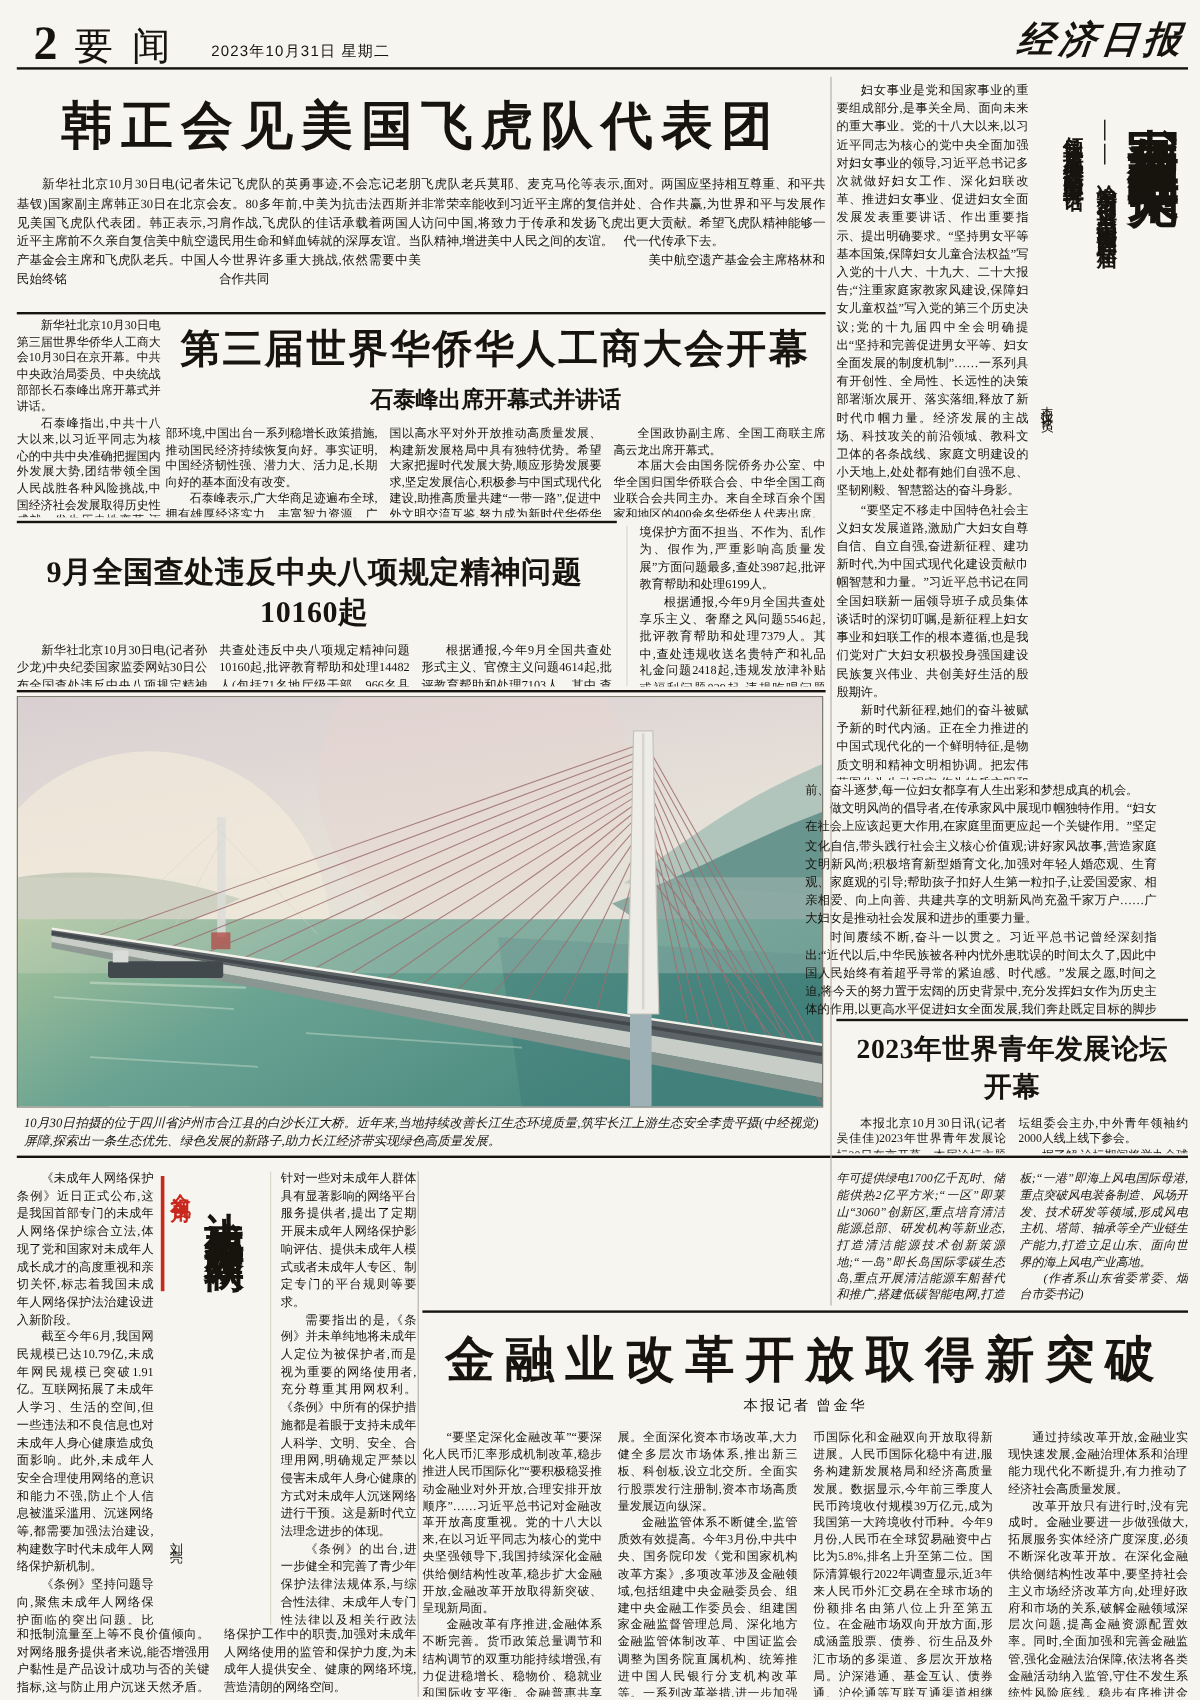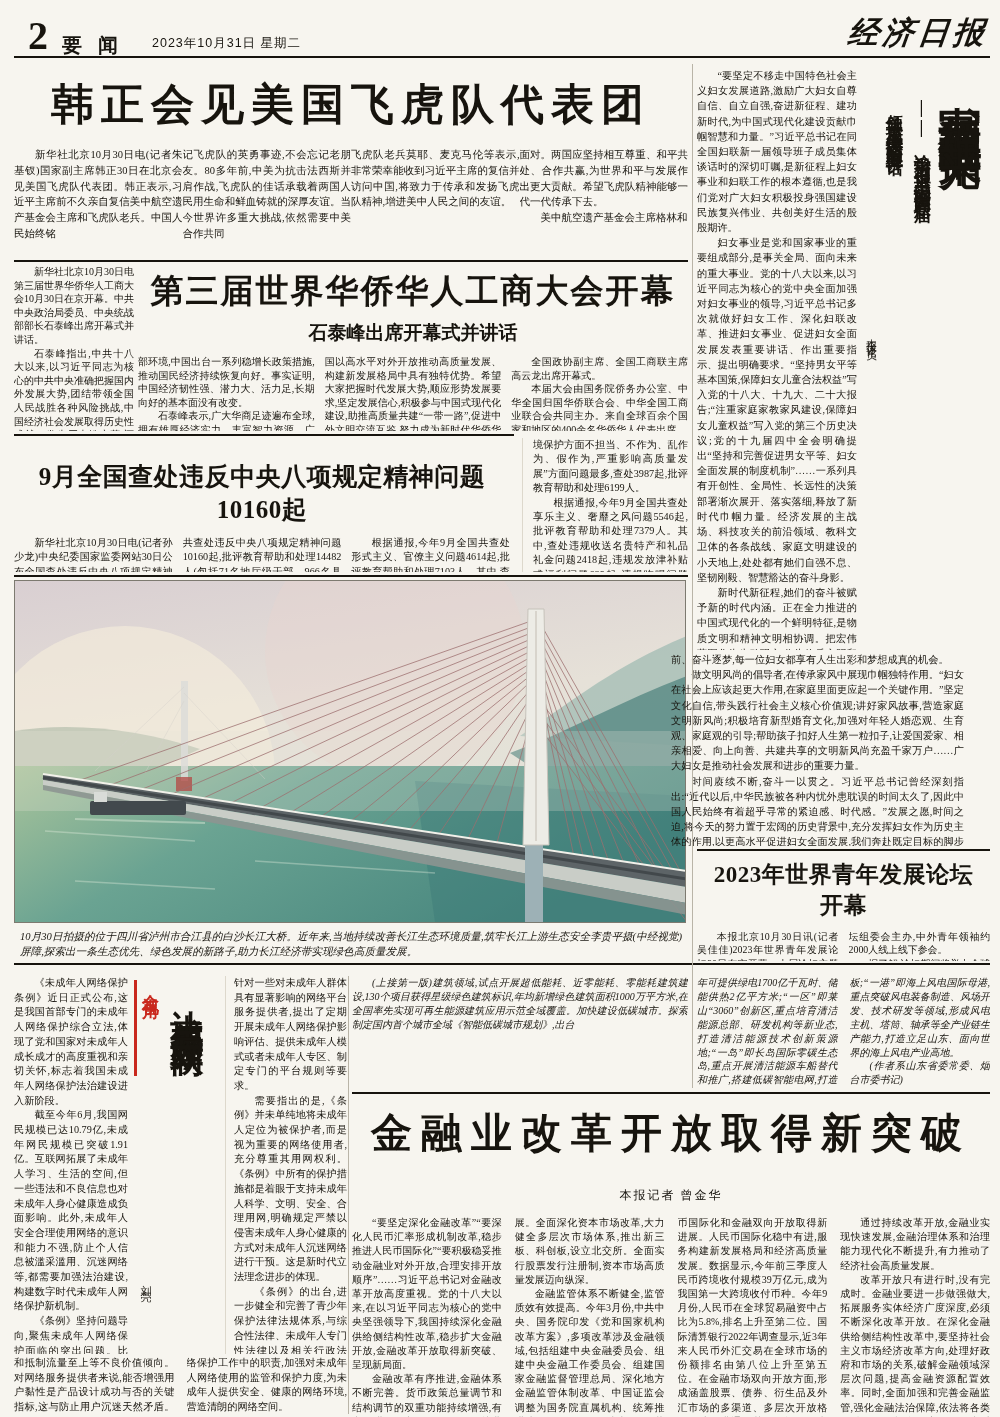--- a/index.html
+++ b/index.html
@@ -11,21 +11,21 @@
   .bt p{margin:0;text-indent:2em;text-align:justify;overflow:hidden}
   .bt p.ni{text-indent:0}
   .cols{display:flex;overflow:hidden}
   .cols>div{overflow:hidden}
   .sans{font-family:"Liberation Sans",sans-serif}
   h1,h2,h3,h4{text-align:center;font-weight:bold}
 
   
   .mast{position:absolute;left:28px;top:10px;width:960px;height:46px;display:flex;align-items:flex-end}
   .pagenum{font-size:40px;font-weight:900;font-family:"Liberation Serif",serif;line-height:1}
-  .section{font-size:20px;font-weight:700;letter-spacing:16px;margin-left:14px;line-height:1.1}
+  .section{font-size:32px;font-weight:400;letter-spacing:16px;margin-left:14px;line-height:1.1}
   .date{font-size:12.5px;margin-left:18px;margin-bottom:4px;letter-spacing:1px}
   .logo{margin-left:auto;font-size:31px;font-weight:bold;font-style:italic;
         font-family:"Liberation Serif",serif;transform:skewX(-6deg);letter-spacing:4px;margin-bottom:2px}
 
   
   .a1{position:absolute;left:14px;top:62px;width:674px}
   .a1 h1{font-size:43px;letter-spacing:7px;margin:14px 0 13px;font-weight:900}
   .a1 .cols{height:97px;font-size:10.5px;line-height:15.8px}
   .a1 .cols>div{flex:1}
 
@@ -68,21 +68,21 @@
   .jsj-bottom>div{flex:1;overflow:hidden}
 
   
   .jx1{position:absolute;left:352px;top:976px;width:336px;height:112px}
   .jx2{position:absolute;left:697px;top:976px;width:293px;height:110px}
   .jx1 .cols,.jx2 .cols{gap:12px;height:100%;font-size:10px;line-height:13.9px;font-style:italic}
   .jx1 .cols>div,.jx2 .cols>div{flex:1}
 
   
   .jr{position:absolute;left:352px;top:1098px;width:638px}
-  .jr h2{font-size:41px;letter-spacing:9px;margin:8px 0 26px;font-weight:900}
+  .jr h2{font-size:41px;letter-spacing:9px;margin:8px 0 2px;font-weight:900}
   .jr .byline{text-align:center;font-size:12px;margin-bottom:12px;letter-spacing:2px}
   .jr .cols{gap:13px;height:222px;font-size:10px;line-height:14.2px}
   .jr .cols>div{flex:1}
 
   
   .fn{position:absolute;left:697px;top:62px;width:293px;height:588px;display:flex;gap:8px;overflow:hidden}
   .fn-text{width:160px;font-size:10.2px;line-height:15.2px;overflow:hidden;padding-top:6px}
   .fn-heads{flex:1;position:relative}
   .fn-title{position:absolute;right:0;top:10px;height:572px;writing-mode:vertical-rl;
             font-size:43px;font-weight:900;letter-spacing:4px;font-family:"Liberation Sans",sans-serif}
@@ -250,23 +250,20 @@
         <p class="ni">和抵制流量至上等不良价值倾向。对网络服务提供者来说,能否增强用户黏性是产品设计成功与否的关键指标,这与防止用户沉迷天然矛盾。为此,《条例》</p>
       </div>
     <div>
         <p class="ni">络保护工作中的职责,加强对未成年人网络使用的监管和保护力度,为未成年人提供安全、健康的网络环境,营造清朗的网络空间。</p>
       </div>
   </div>
 </section>
 
 <section class="jx1 bt">
   <div class="cols">
-    <div>
-        <p>(上接第一版)建筑领域,试点开展超低能耗、近零能耗、零能耗建筑建设,130个项目获得星级绿色建筑标识,年均新增绿色建筑面积1000万平方米,在全国率先实现可再生能源建筑应用示范全域覆盖。加快建设低碳城市。探索制定国内首个城市全域《智能低碳城市规划》,出台</p>
-      </div>
   </div>
 </section>
 <section class="jx2 bt">
   <div class="cols">
     <div>
         <p class="ni">年可提供绿电1700亿千瓦时、储能供热2亿平方米;“一区”即莱山“3060”创新区,重点培育清洁能源总部、研发机构等新业态,打造清洁能源技术创新策源地;“一岛”即长岛国际零碳生态岛,重点开展清洁能源车船替代和推广,搭建低碳智能电网,打造全国海岛保护开发样</p>
       </div>
     <div>
         <p class="ni">板;“一港”即海上风电国际母港,重点突破风电装备制造、风场开发、技术研发等领域,形成风电主机、塔筒、轴承等全产业链生产能力,打造立足山东、面向世界的海上风电产业高地。</p>
         <p>(作者系山东省委常委、烟台市委书记)</p>
@@ -292,22 +289,22 @@
       </div>
     <div>
         <p>通过持续改革开放,金融业实现快速发展,金融治理体系和治理能力现代化不断提升,有力推动了经济社会高质量发展。</p>
         <p>改革开放只有进行时,没有完成时。金融业要进一步做强做大,拓展服务实体经济广度深度,必须不断深化改革开放。在深化金融供给侧结构性改革中,要坚持社会主义市场经济改革方向,处理好政府和市场的关系,破解金融领域深层次问题,提高金融资源配置效率。同时,全面加强和完善金融监管,强化金融法治保障,依法将各类金融活动纳入监管,守住不发生系统性风险底线。稳步有序推进金融业对外开放,提升金融业制度型开放水平,持续打造市场化、法治化、国际化营商环境,以高水平开放推动高质量发展。</p>
       </div>
   </div>
 </section>
 
 <section class="fn bt">
   <div class="fn-text">
+    <p>妇女事业是党和国家事业的重要组成部分,是事关全局、面向未来的重大事业。党的十八大以来,以习近平同志为核心的党中央全面加强对妇女事业的领导,习近平总书记多次就做好妇女工作、深化妇联改革、推进妇女事业、促进妇女全面发展发表重要讲话、作出重要指示、提出明确要求。“坚持男女平等基本国策,保障妇女儿童合法权益”写入党的十八大、十九大、二十大报告;“注重家庭家教家风建设,保障妇女儿童权益”写入党的第三个历史决议;党的十九届四中全会明确提出“坚持和完善促进男女平等、妇女全面发展的制度机制”……一系列具有开创性、全局性、长远性的决策部署渐次展开、落实落细,释放了新时代巾帼力量。经济发展的主战场、科技攻关的前沿领域、教科文卫体的各条战线、家庭文明建设的小天地上,处处都有她们自强不息、坚韧刚毅、智慧豁达的奋斗身影。</p>
     <p>“要坚定不移走中国特色社会主义妇女发展道路,激励广大妇女自尊自信、自立自强,奋进新征程、建功新时代,为中国式现代化建设贡献巾帼智慧和力量。”习近平总书记在同全国妇联新一届领导班子成员集体谈话时的深切叮嘱,是新征程上妇女事业和妇联工作的根本遵循,也是我们党对广大妇女积极投身强国建设民族复兴伟业、共创美好生活的殷殷期许。</p>
-    <p>妇女事业是党和国家事业的重要组成部分,是事关全局、面向未来的重大事业。党的十八大以来,以习近平同志为核心的党中央全面加强对妇女事业的领导,习近平总书记多次就做好妇女工作、深化妇联改革、推进妇女事业、促进妇女全面发展发表重要讲话、作出重要指示、提出明确要求。“坚持男女平等基本国策,保障妇女儿童合法权益”写入党的十八大、十九大、二十大报告;“注重家庭家教家风建设,保障妇女儿童权益”写入党的第三个历史决议;党的十九届四中全会明确提出“坚持和完善促进男女平等、妇女全面发展的制度机制”……一系列具有开创性、全局性、长远性的决策部署渐次展开、落实落细,释放了新时代巾帼力量。经济发展的主战场、科技攻关的前沿领域、教科文卫体的各条战线、家庭文明建设的小天地上,处处都有她们自强不息、坚韧刚毅、智慧豁达的奋斗身影。</p>
     <p>新时代新征程,她们的奋斗被赋予新的时代内涵。正在全力推进的中国式现代化的一个鲜明特征,是物质文明和精神文明相协调。把宏伟蓝图化为生动现实,作为物质文明和精神文明创造者的广大妇女,肩负更重要的使命、拥有更广阔的舞台。</p>
 
   </div>
   <div class="fn-heads">
     <span class="fn-title">书写新征程上的巾帼荣光</span>
     <span class="fn-sub1">——论学习贯彻习近平总书记同全国妇联新一届</span>
     <span class="fn-sub2">领导班子成员集体谈话时的重要讲话</span>
     <span class="fn-byline">本报评论员</span>
   </div>
 </section>

